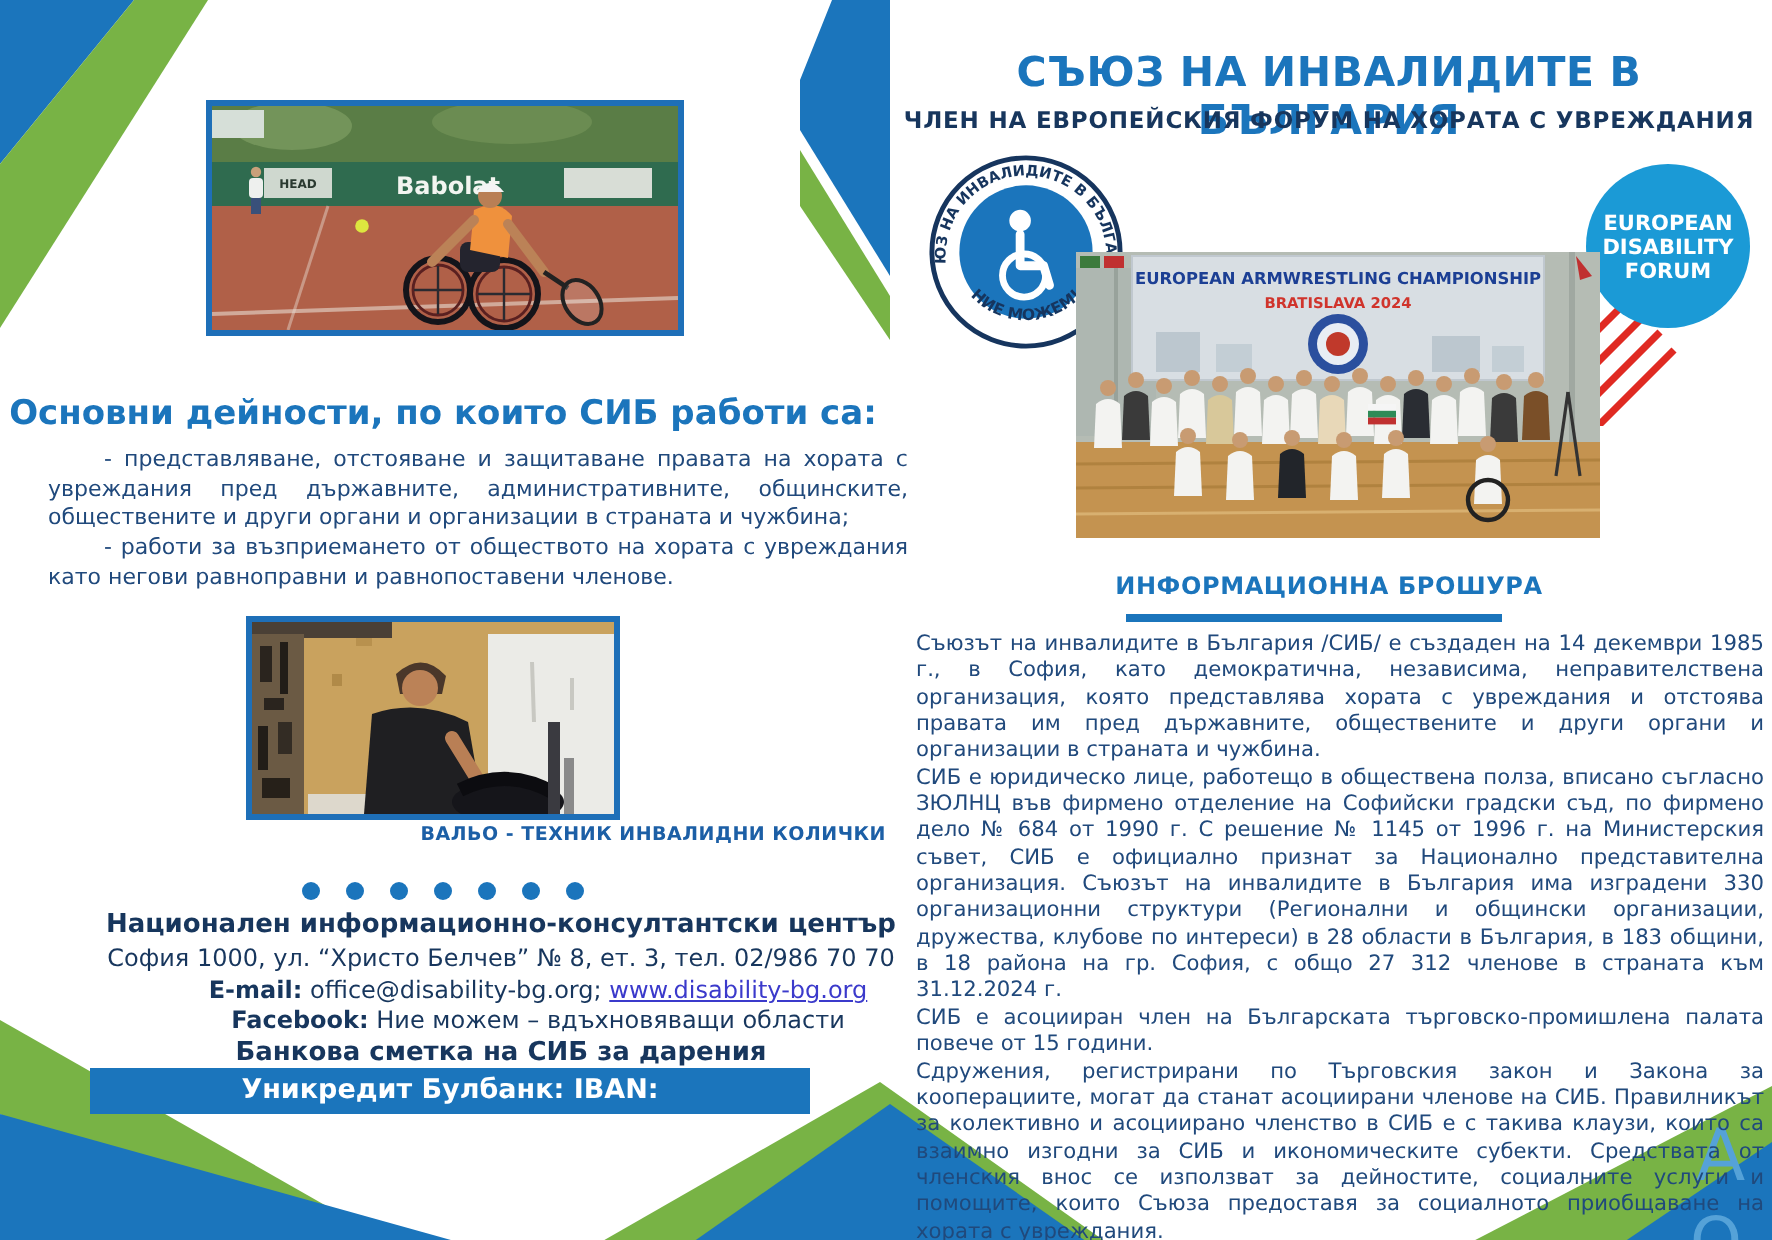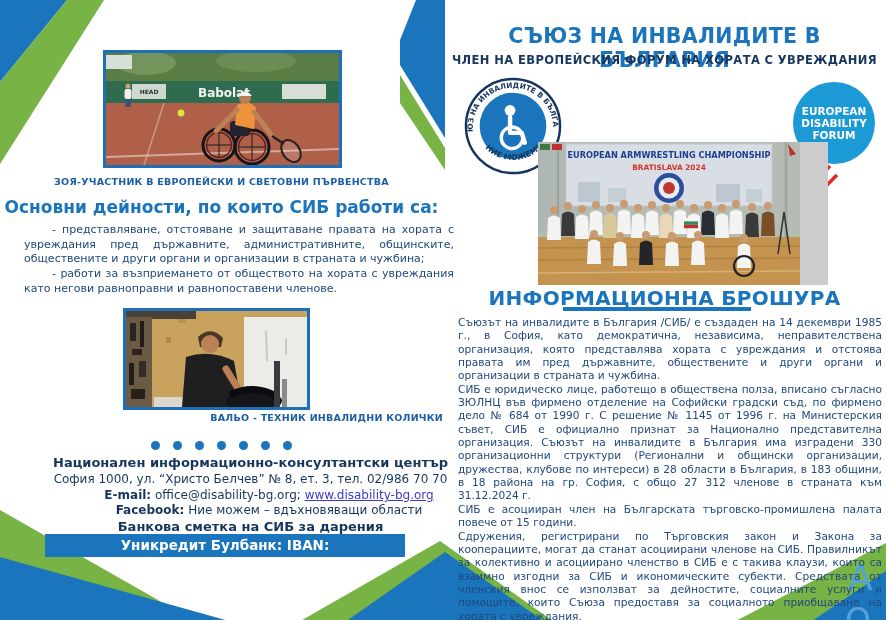--- a/index.html
+++ b/index.html
@@ -28,21 +28,21 @@
   #email-line{top:488px;font-size:12px;}
   #facebook-line{top:503px;font-size:12px;}
   #bank-heading{top:519px;font-size:13px;font-weight:bold;}
   #iban-bar{left:45px;top:534px;width:360px;height:23px;background:#1b75bc;
             color:#fff;font-size:13.5px;font-weight:bold;text-align:center;line-height:23px;}
   a.site{color:#3b3acb;text-decoration:underline;}
   b{color:#17365d;padding-left:37px;}
   
   #title{top:24px;font-size:20.5px;font-weight:bold;color:#1b75bc;letter-spacing:.3px;}
   #subtitle{top:53px;font-size:11.5px;font-weight:bold;color:#17365d;letter-spacing:.4px;}
-  #brochure-heading{top:286px;font-size:20px;font-weight:bold;color:#1b75bc;letter-spacing:.3px;}
+  #brochure-heading{top:286px;font-size:12px;font-weight:bold;color:#1b75bc;letter-spacing:.3px;}
   #heading-bar{left:563px;top:307px;width:188px;height:4px;background:#1b75bc;}
   #body-text{left:458px;top:316px;width:424px;font-size:10.6px;line-height:13.35px;
              text-align:justify;color:#20497c;}
   #body-text p{margin:0;}
 </style>
 </head>
 <body>
 
 <div id="page">
 
@@ -98,21 +98,20 @@
       <rect x="124" y="68" width="20" height="15" rx="4" fill="#24242e"></rect>
       <path d="M131,52 Q143,46 150,55 L148,76 L129,72 Z" fill="#ef913d"></path>
       <path d="M131,57 L110,78" stroke="#bb8257" stroke-width="5" stroke-linecap="round" fill="none"></path>
       <path d="M148,59 L166,83" stroke="#bb8257" stroke-width="5" stroke-linecap="round" fill="none"></path>
       <circle cx="139" cy="45" r="6" fill="#b97f55"></circle>
       <path d="M132,43 Q139,34 146,43 Z" fill="#f4f4f4"></path>
       <line x1="166" y1="83" x2="178" y2="91" stroke="#222" stroke-width="2.4"></line>
       <ellipse cx="185" cy="98" rx="8.5" ry="12" transform="rotate(-35 185 98)" fill="rgba(255,255,255,0.15)" stroke="#222" stroke-width="2"></ellipse>
     </svg>
   </div>
-  <div class="abs halfL center caption" style="top:176px;">ЗОЯ-УЧАСТНИК В ЕВРОПЕЙСКИ И СВЕТОВНИ ПЪРВЕНСТВА</div>
 
   <div class="abs halfL center" id="activities-heading">Основни дейности, по които СИБ работи са:</div>
 
   <div class="abs" id="activities">
     <p>- представляване, отстояване и защитаване правата на хората с увреждания пред държавните, административните, общинските, обществените и други органи и организации в страната и чужбина;</p>
     <p>- работи за възприемането от обществото на хората с увреждания като негови равноправни и равнопоставени членове.</p>
   </div>
 
   <div class="photo" style="left:123px;top:308px;width:187px;height:102px;">
     <svg width="181" height="96" viewBox="0 0 181 96">
@@ -196,21 +195,21 @@
       <line x1="5" y1="127" x2="53" y2="79"></line>
       <line x1="12" y1="136" x2="60" y2="88"></line>
       <line x1="19" y1="145" x2="67" y2="97"></line>
     </g>
     <circle cx="64" cy="45" r="41" fill="#1b9ad6"></circle>
     <text x="64" y="37" font-size="10.5" font-weight="bold" fill="#fff" text-anchor="middle" font-family="DejaVu Sans, sans-serif">EUROPEAN</text>
     <text x="64" y="49" font-size="10.5" font-weight="bold" fill="#fff" text-anchor="middle" font-family="DejaVu Sans, sans-serif">DISABILITY</text>
     <text x="64" y="61" font-size="10.5" font-weight="bold" fill="#fff" text-anchor="middle" font-family="DejaVu Sans, sans-serif">FORUM</text>
   </svg>
 
-  <div class="photo" style="left:538px;top:142px;width:290px;height:143px;border:none;">
+  <div class="photo" style="left:538px;top:126px;width:262px;height:143px;border:none;">
     <svg width="262" height="143" viewBox="0 0 262 143">
       <rect x="0" y="0" width="262" height="143" fill="#b5bcb4"></rect>
       <rect x="0" y="8" width="40" height="84" fill="#aeb7b1"></rect>
       <line x1="20" y1="8" x2="20" y2="92" stroke="#98a29b" stroke-width="2"></line>
       <line x1="248" y1="0" x2="248" y2="95" stroke="#a0a8a1" stroke-width="3"></line>
       <rect x="2" y="2" width="10" height="6" fill="#3c7a3c"></rect>
       <rect x="14" y="2" width="10" height="6" fill="#c03030"></rect>
       <path d="M250,2 l8,10 l-6,2 z" fill="#c03030"></path>
 
       <rect x="28" y="2" width="206" height="62" fill="#d8dee3" stroke="#c0c8cf"></rect>

